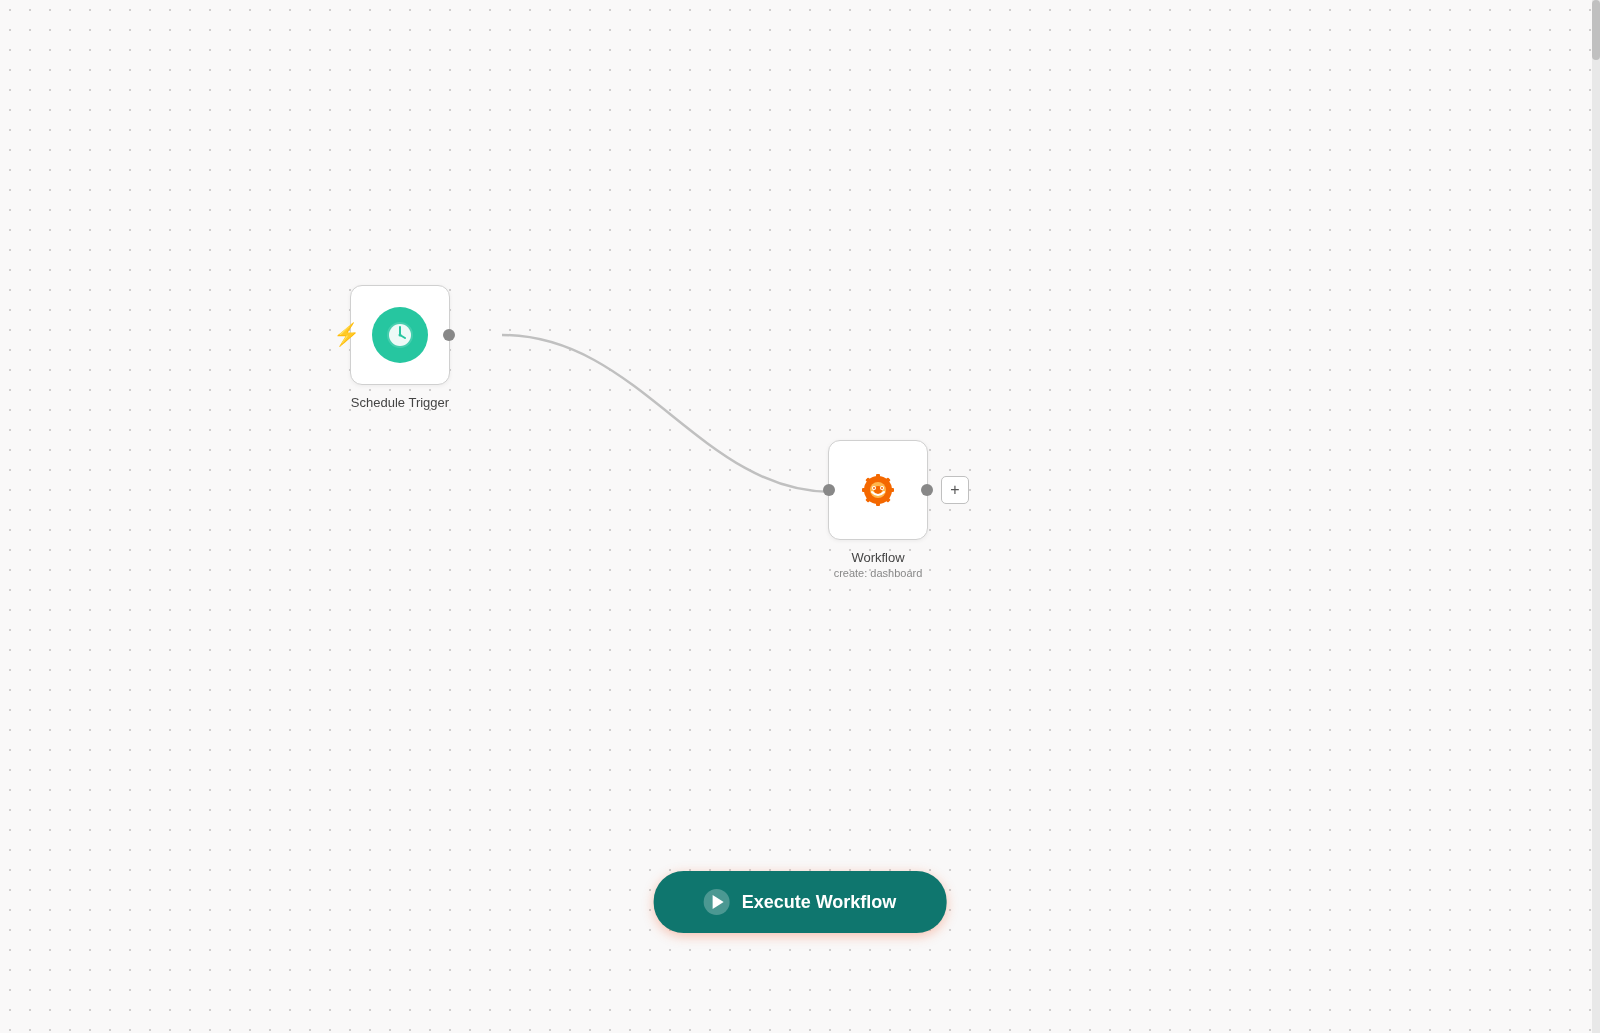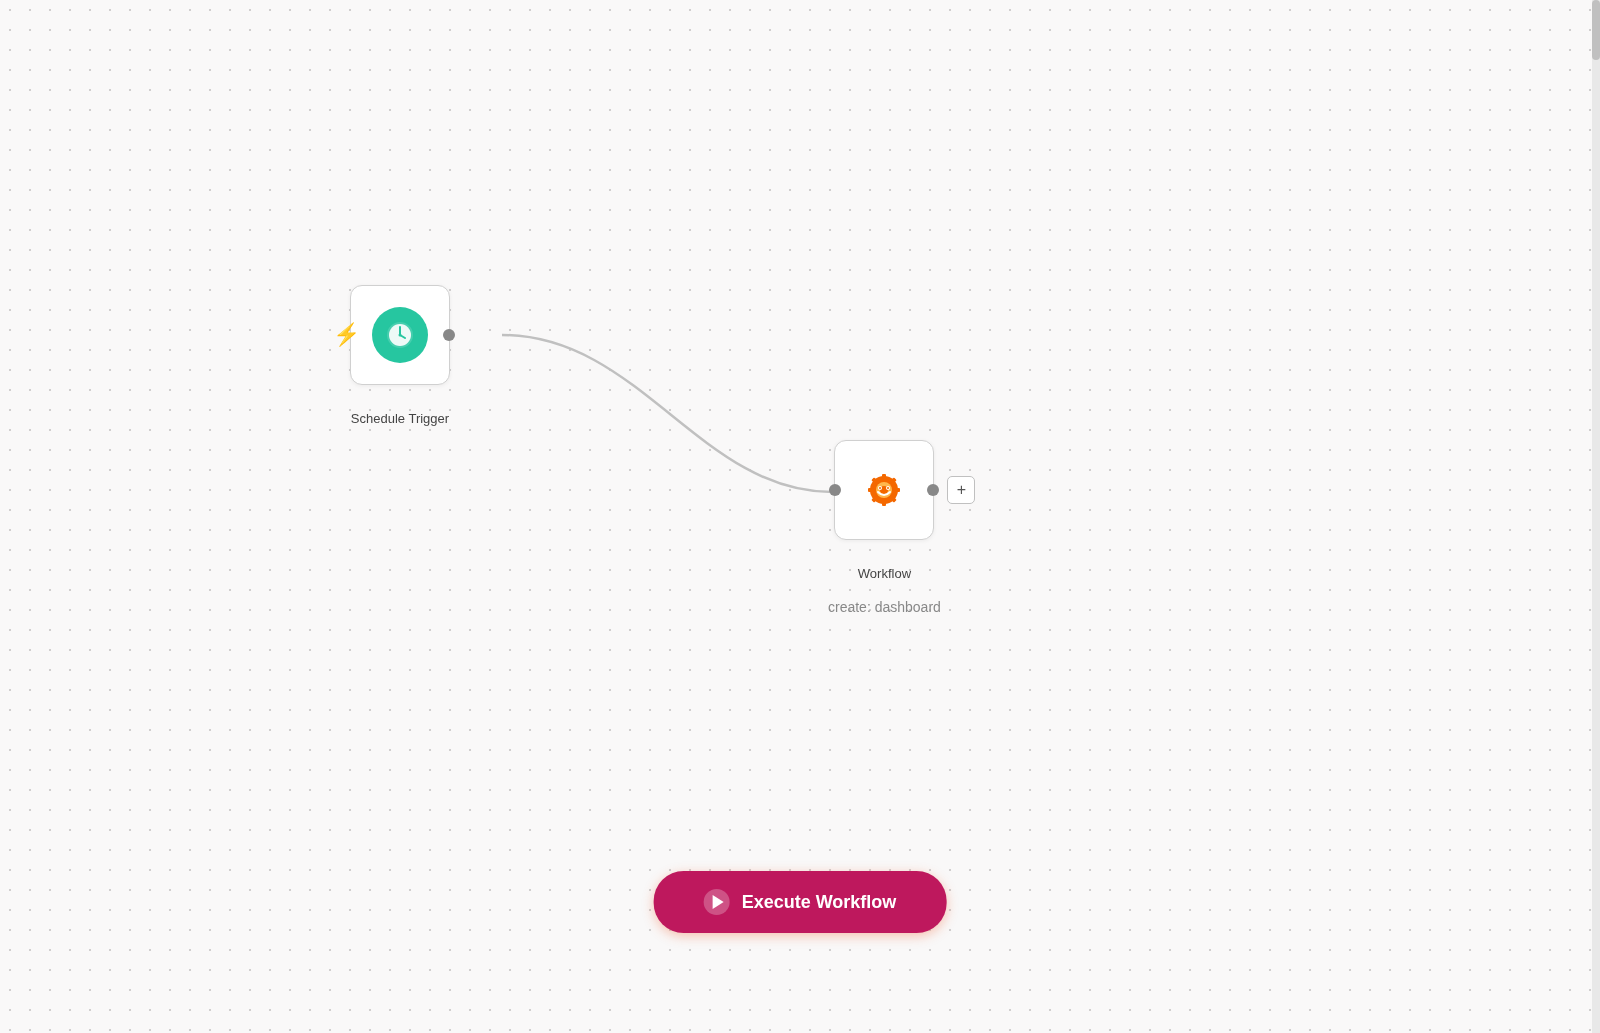--- a/index.html
+++ b/index.html
@@ -45,31 +45,31 @@
       border-radius: 12px;
       display: flex;
       align-items: center;
       justify-content: center;
       position: relative;
       cursor: pointer;
       box-shadow: 0 1px 4px rgba(0,0,0,0.06);
     }
 
     .node-label {
-      margin-top: 26px;
+      margin-top: 10px;
       font-size: 13px;
       color: #444;
       text-align: center;
       font-weight: 500;
     }
 
     .node-sublabel {
-      font-size: 14px;
+      font-size: 11px;
       color: #888;
-      margin-top: 18px;
+      margin-top: 2px;
       text-align: center;
     }
 
     
     .schedule-trigger {
       left: 350px;
       top: 285px;
     }
 
     .schedule-icon-bg {
@@ -151,21 +151,21 @@
       pointer-events: none;
       z-index: 0;
     }
 
     
     .execute-btn {
       position: absolute;
       bottom: 100px;
       left: 50%;
       transform: translateX(-50%);
-      background: #be185d;
+      background: #0f766e;
       color: #fff;
       border: none;
       border-radius: 30px;
       padding: 18px 50px;
       font-size: 18px;
       font-weight: 600;
       cursor: pointer;
       display: flex;
       align-items: center;
       gap: 12px;

